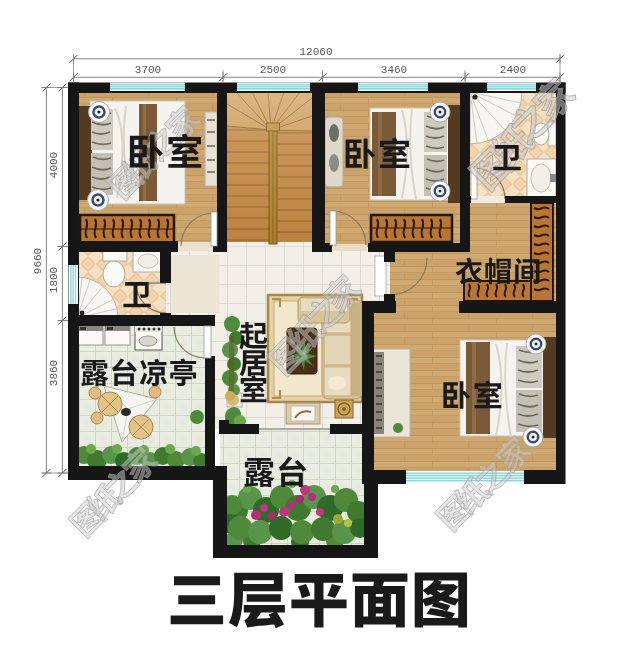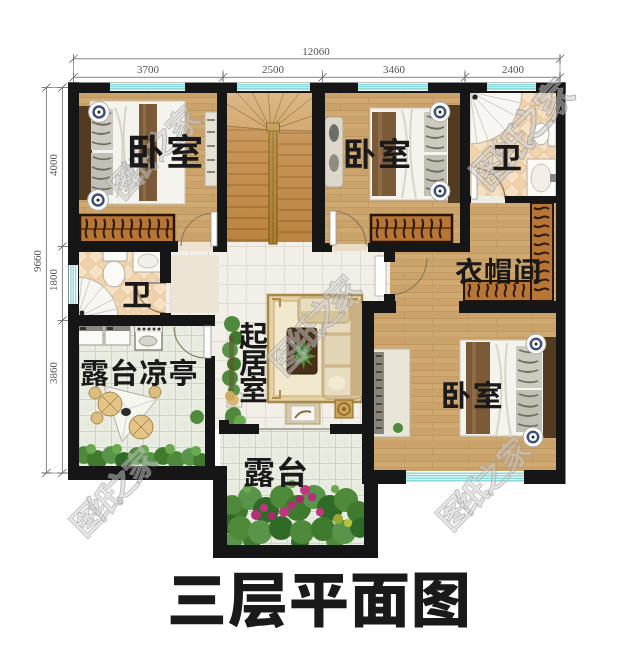--- a/index.html
+++ b/index.html
@@ -1,15 +1,15 @@
 <!DOCTYPE html>
 <html><head><meta charset="utf-8"><style>
 html,body{margin:0;padding:0;background:#fff;}
 #page{position:relative;width:640px;height:653px;background:#fff;overflow:hidden;
-font-family:Liberation Serif, serif;}
+font-family:Liberation Mono, monospace;}
 svg{position:absolute;top:0;left:0;}
 </style></head><body>
 <div id="page">
 <svg width="640" height="653" viewBox="0 0 640 653">
 <defs>
 
 <path id="wo" d="M198 439H415V547H198ZM198 658H308V817H198ZM198 327V184H309V327ZM562 72H79V930H572V817H420V658H535V327H420V184H562ZM624 42V960H746V473C799 528 852 588 882 629L969 552C927 499 845 417 776 355L746 378V42Z"></path>
 <path id="shi" d="M146 648V751H437V837H58V942H948V837H560V751H868V648H560V572H437V648ZM420 50C429 68 438 89 446 110H60V303H172V383H320C280 419 244 447 227 458C200 478 179 490 156 494C168 523 185 576 191 597C230 582 285 578 734 542C756 565 775 587 788 605L882 541C845 495 775 432 713 383H832V303H939V110H581C570 80 553 45 536 16ZM596 416 649 461 356 480C397 450 438 417 474 383H648ZM178 281V219H817V281Z"></path>
 <path id="wei" d="M104 102V222H384V822H46V941H958V822H515V222H765V499C765 512 758 516 739 517C719 517 647 518 586 514C605 545 628 599 633 632C719 632 783 631 829 612C875 593 889 559 889 501V102Z"></path>
 <path id="yi" d="M408 57C426 96 446 146 457 184H56V299H381C294 401 163 499 26 557C47 582 79 631 94 661C145 637 195 609 242 578V766C242 821 199 861 173 879C193 899 225 944 236 969C267 947 316 930 616 837C607 810 594 760 590 726L365 791V484C414 441 459 395 498 348C548 593 639 779 897 942C912 905 950 860 981 836C865 772 785 700 728 618C798 567 879 499 944 435L842 361C798 412 734 471 673 520C643 454 623 380 608 299H946V184H529L593 164C583 125 556 66 531 21Z"></path>

